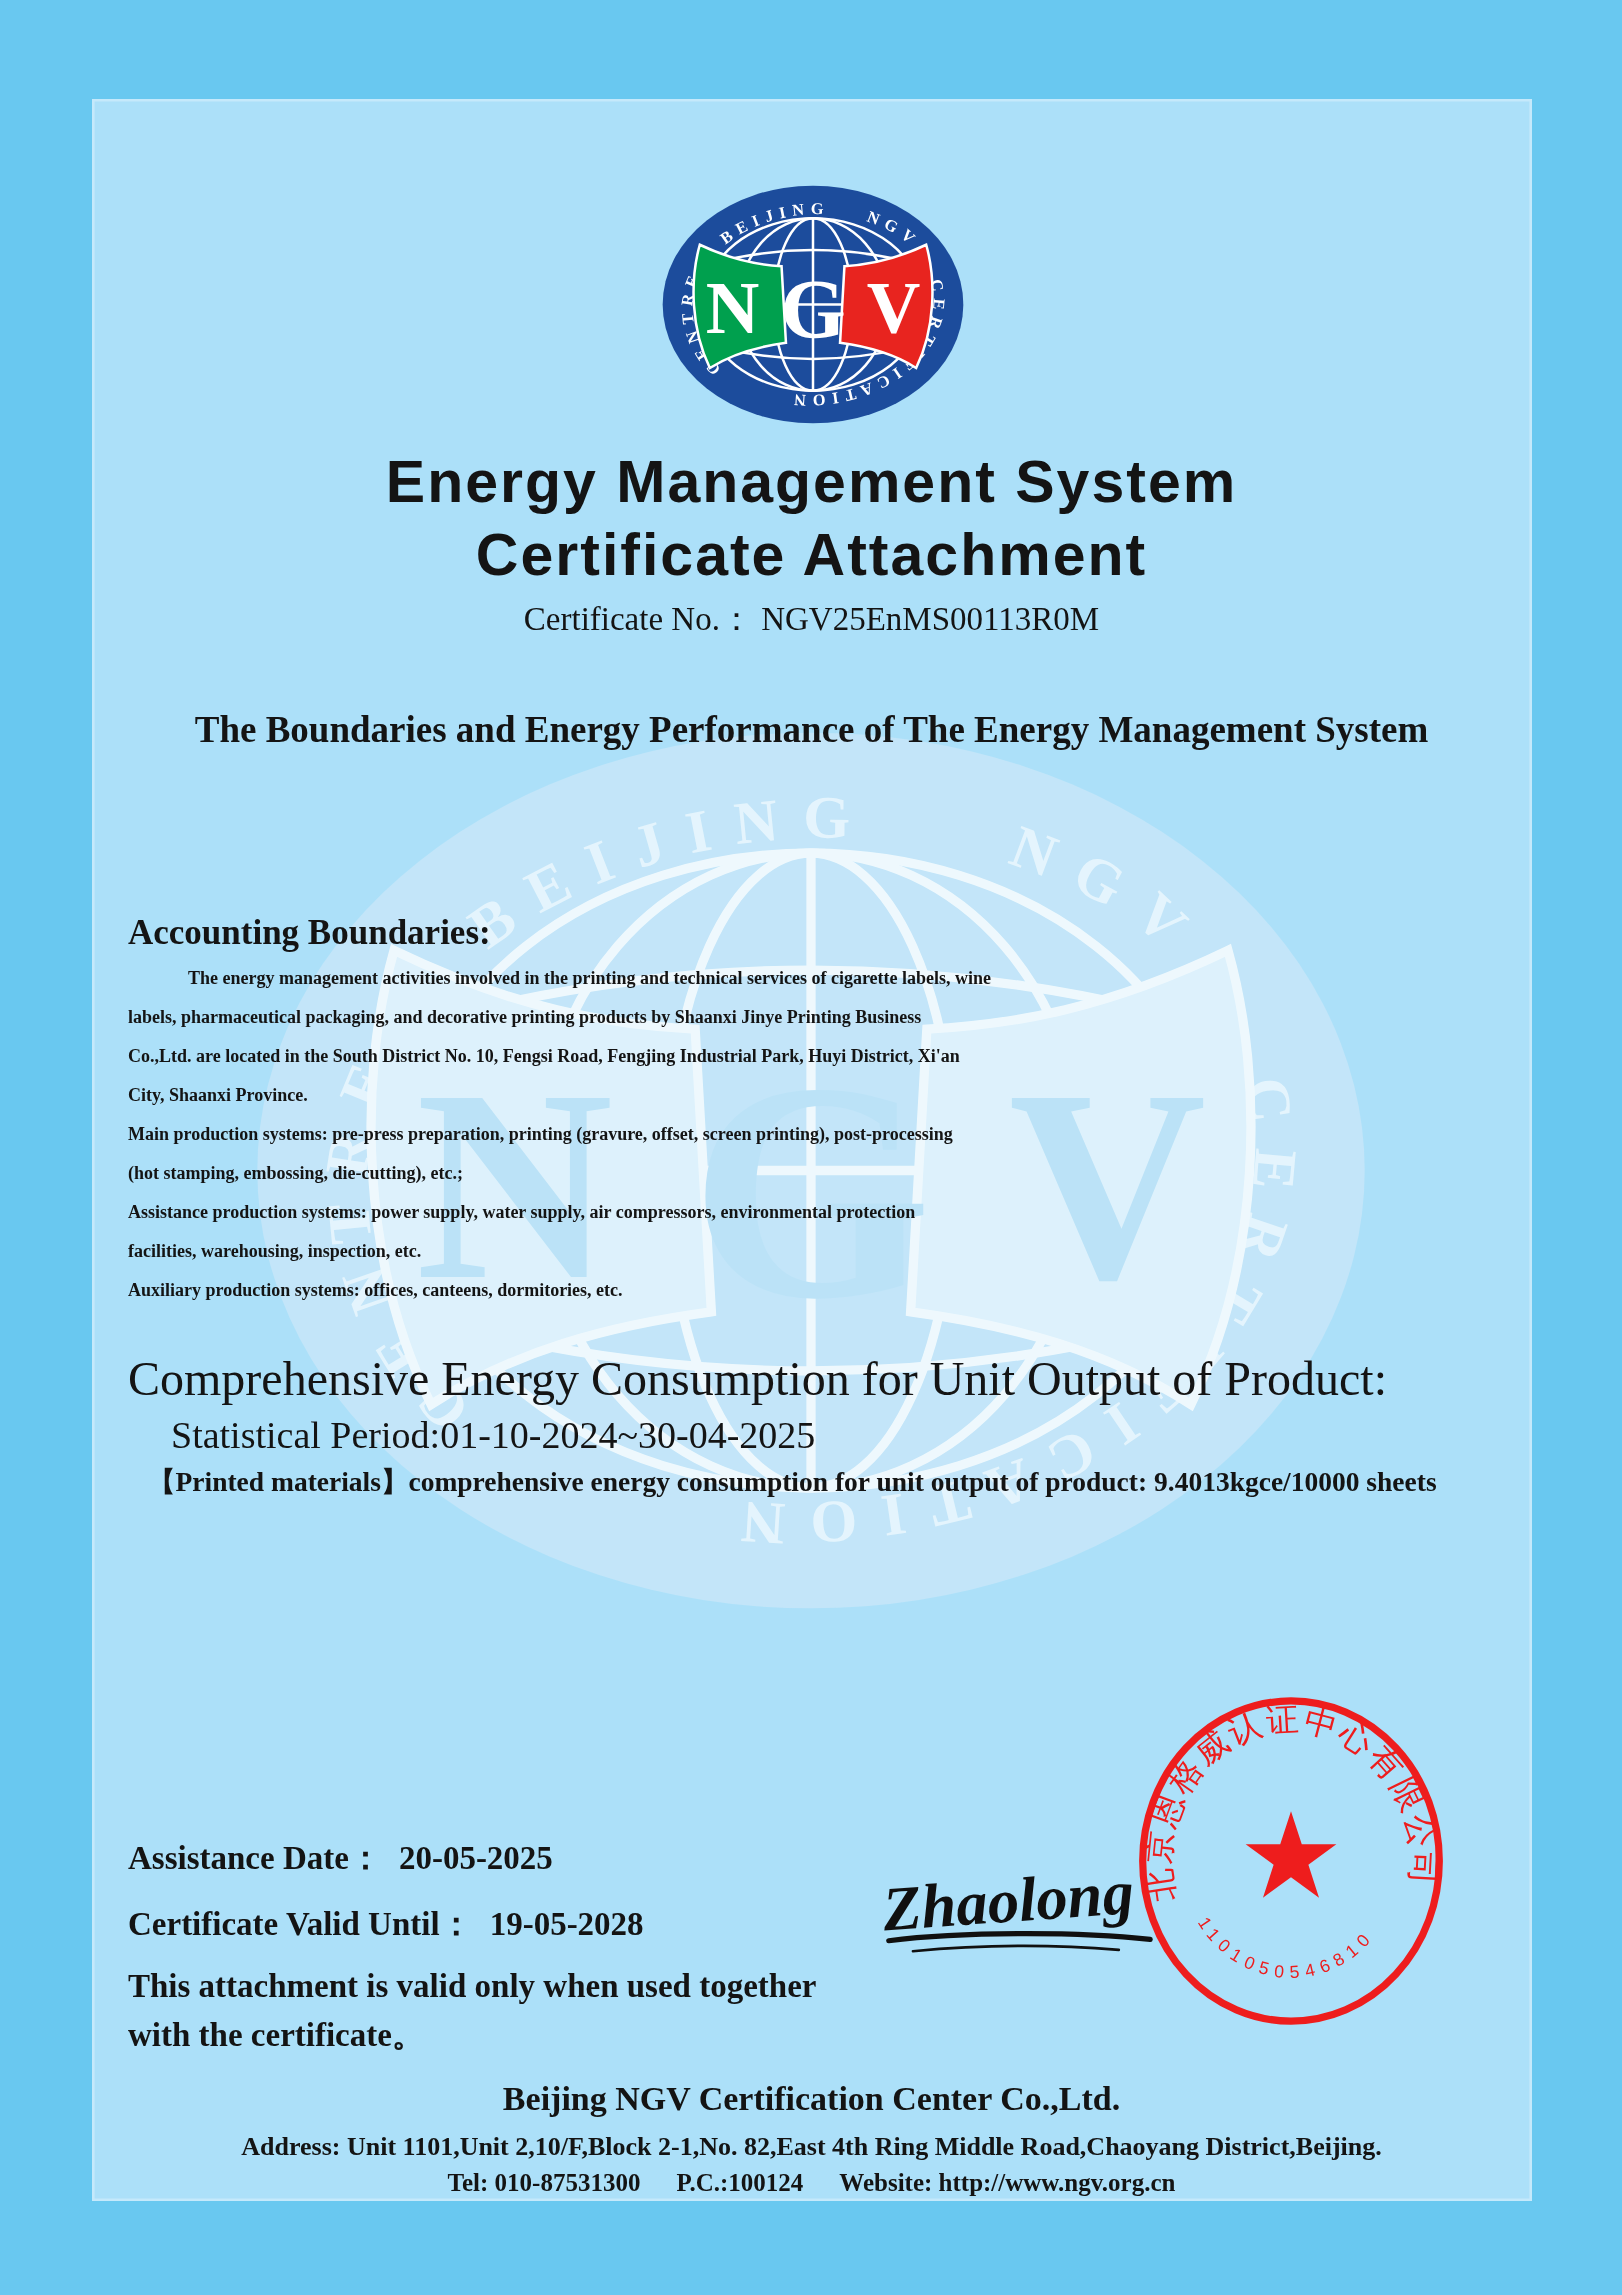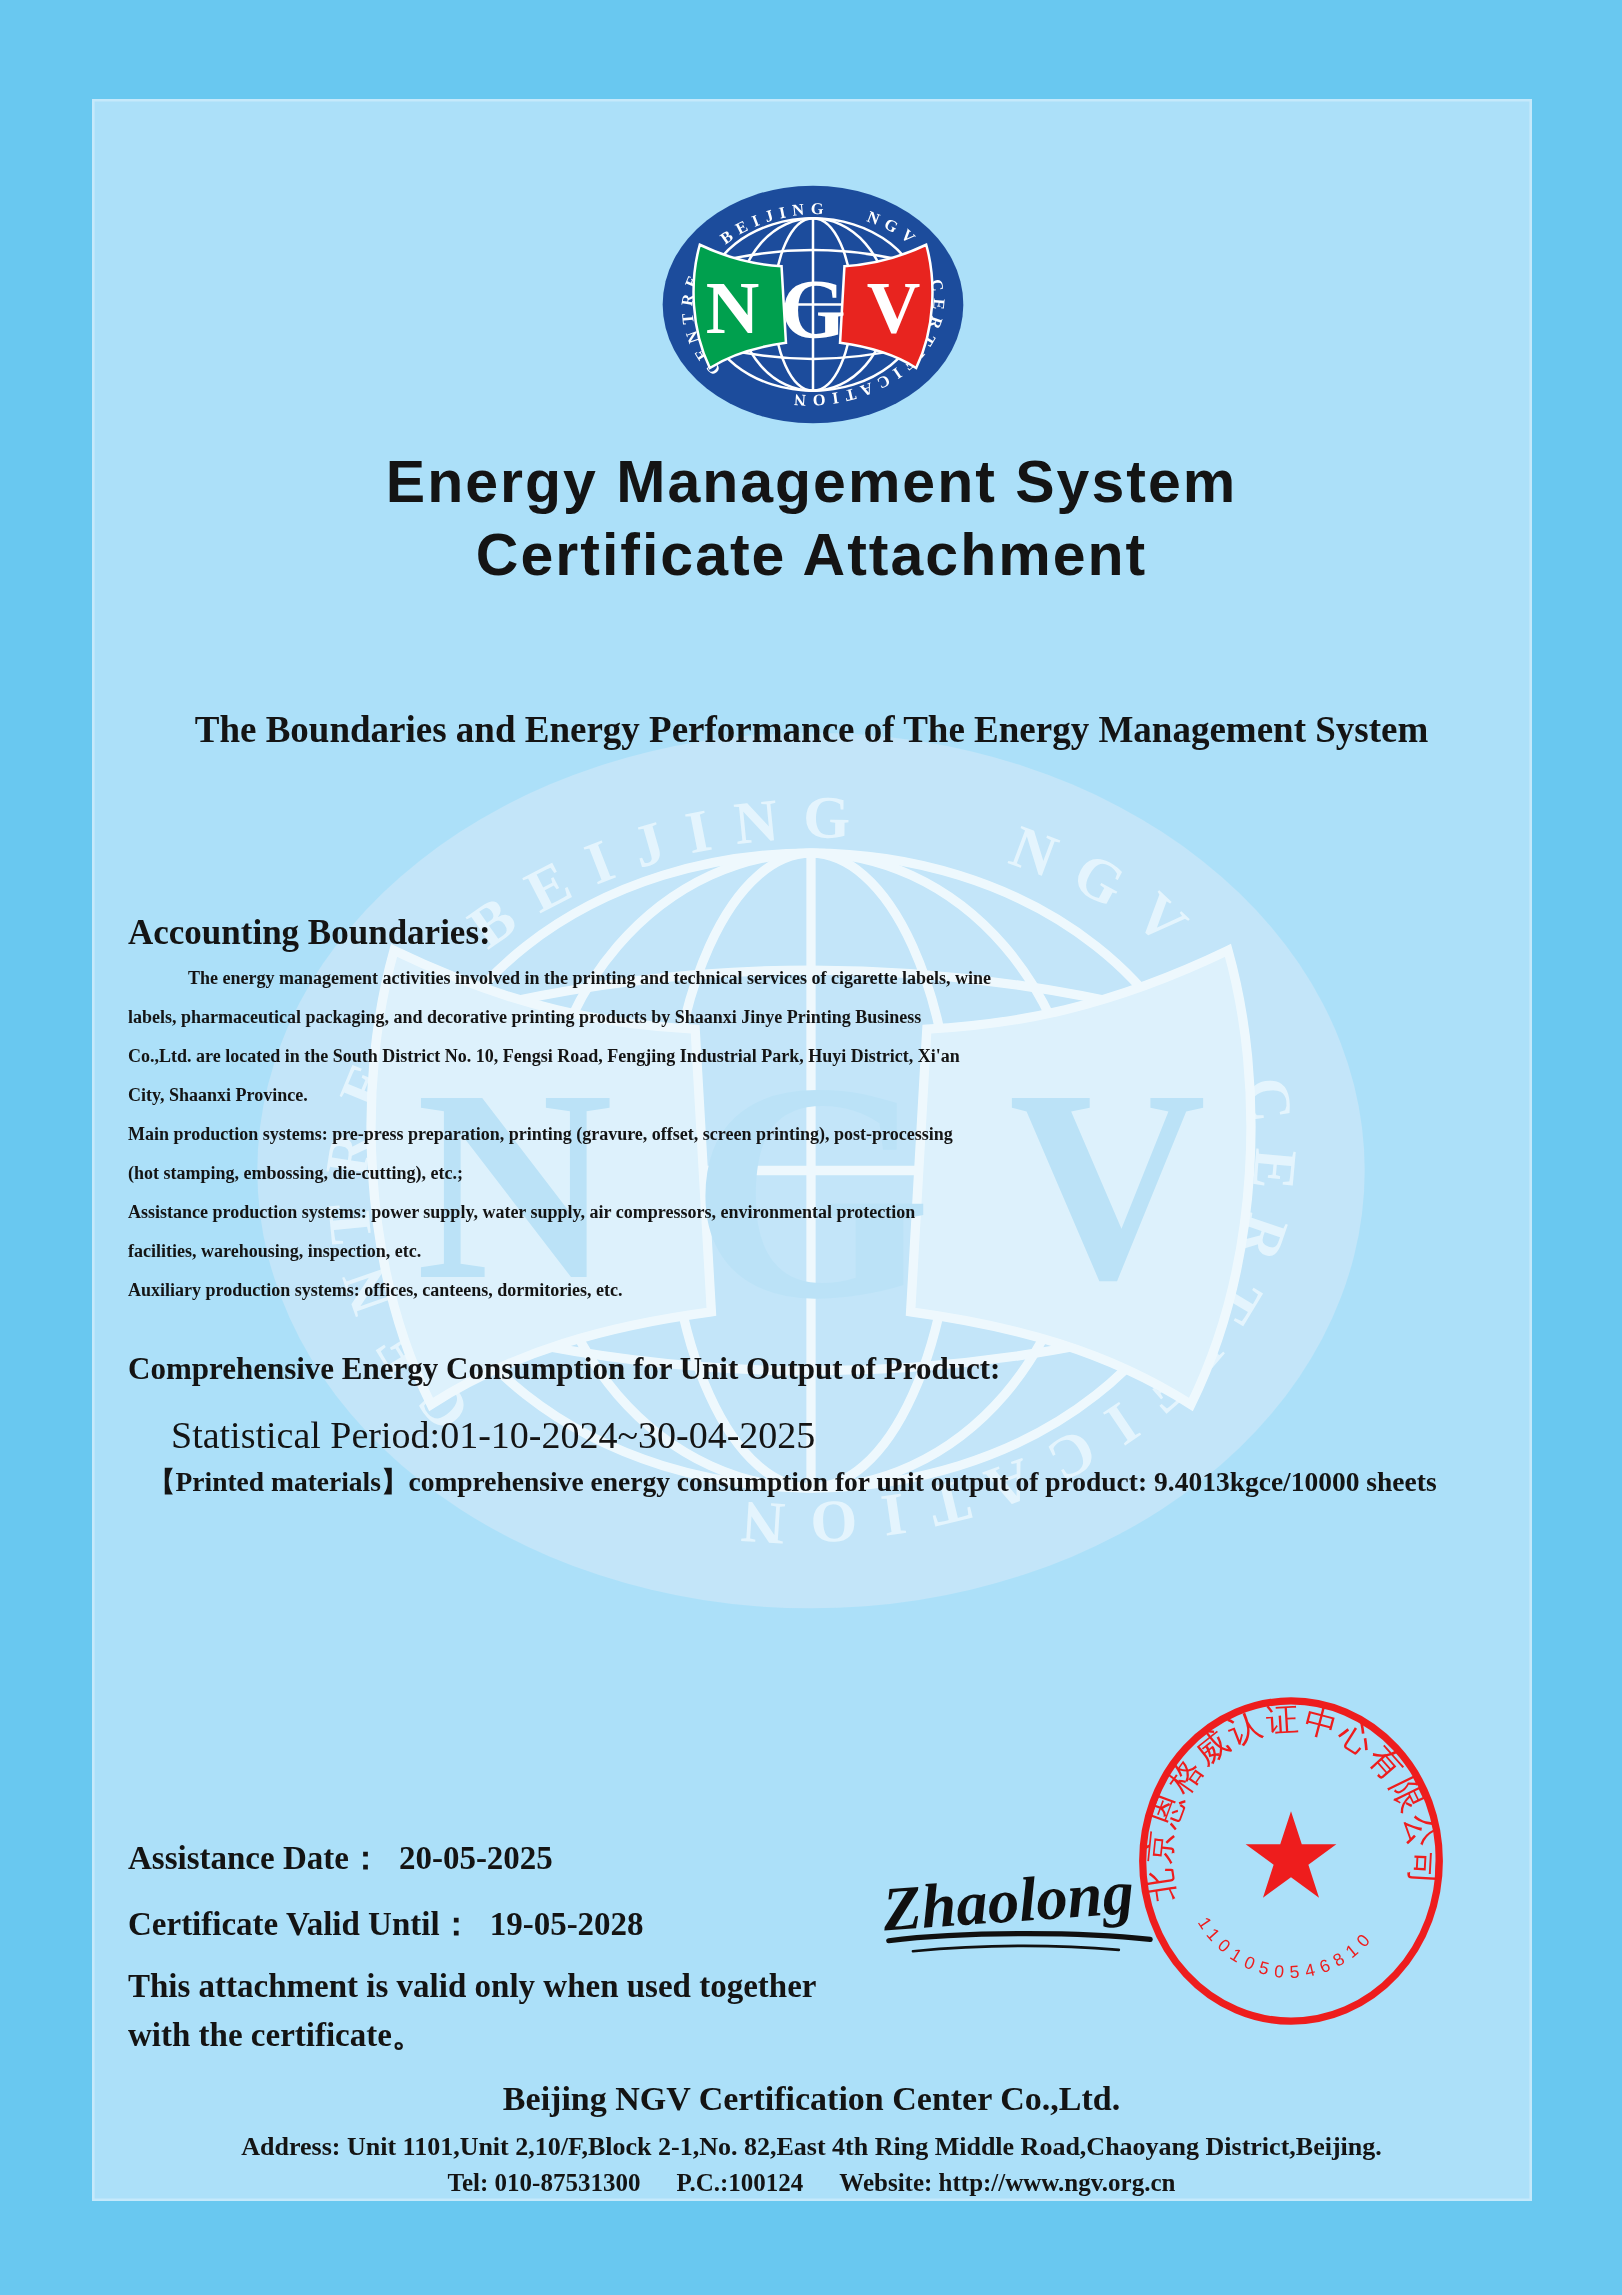--- a/index.html
+++ b/index.html
@@ -23,21 +23,21 @@
   .title{top:446px;font-family:"Liberation Sans",sans-serif;font-weight:bold;
          font-size:59px;line-height:73px;letter-spacing:2px;}
   .certno{top:597px;font-size:33px;}
   .subtitle{top:708px;font-weight:bold;font-size:37px;}
 
   .acc-heading{left:128px;top:913px;font-weight:bold;font-size:35px;white-space:nowrap;}
   .acc-body{left:128px;top:959px;width:1387px;font-weight:bold;font-size:18px;line-height:39px;}
   .acc-line{white-space:nowrap;}
   .acc-line.indent{text-indent:60px;}
 
-  .comp-heading{left:128px;top:1351px;font-weight:bold;font-size:31px;white-space:nowrap;}
+  .comp-heading{left:128px;top:1351px;font-weight:normal;font-size:48px;white-space:nowrap;}
   .stat-line{left:171px;top:1413px;font-weight:normal;font-size:38px;white-space:nowrap;}
   .printed-line{left:148px;top:1464px;font-weight:bold;font-size:27.5px;white-space:nowrap;}
 
   .validity{left:128px;top:1836px;font-weight:bold;font-size:33px;}
   .validity .vrow{margin-bottom:21px;white-space:nowrap;}
   .validity .vval{margin-left:17px;margin-top:44px;}
   .validity .note{margin-bottom:7.9px;}
 
   .footer-org{top:2080px;font-weight:bold;font-size:34px;}
   .footer-addr{top:2132px;font-weight:bold;font-size:26px;}
@@ -87,20 +87,24 @@
 
   <svg class="abs logo-main" style="left:662px;top:185px" width="302" height="239" viewBox="0 0 480 380">
     <use href="#ngv-globe"></use>
   </svg>
 
   <div class="abs center title ink">
     <div>Energy Management System</div>
     <div>Certificate Attachment</div>
   </div>
 
+  <div class="abs center certno ink">
+    <span>Certificate No.：</span>
+    <span>NGV25EnMS00113R0M</span>
+  </div>
 
   <div class="abs center subtitle ink">The Boundaries and Energy Performance of The Energy Management System</div>
 
   <div class="abs acc-heading ink">Accounting Boundaries:</div>
   <div class="abs acc-body ink">
     <div class="acc-line indent">The energy management activities involved in the printing and technical services of cigarette labels, wine</div>
     <div class="acc-line">labels, pharmaceutical packaging, and decorative printing products by Shaanxi Jinye Printing Business</div>
     <div class="acc-line">Co.,Ltd. are located in the South District No. 10, Fengsi Road, Fengjing Industrial Park, Huyi District, Xi'an</div>
     <div class="acc-line">City, Shaanxi Province.</div>
     <div class="acc-line">Main production systems: pre-press preparation, printing (gravure, offset, screen printing), post-processing</div>

